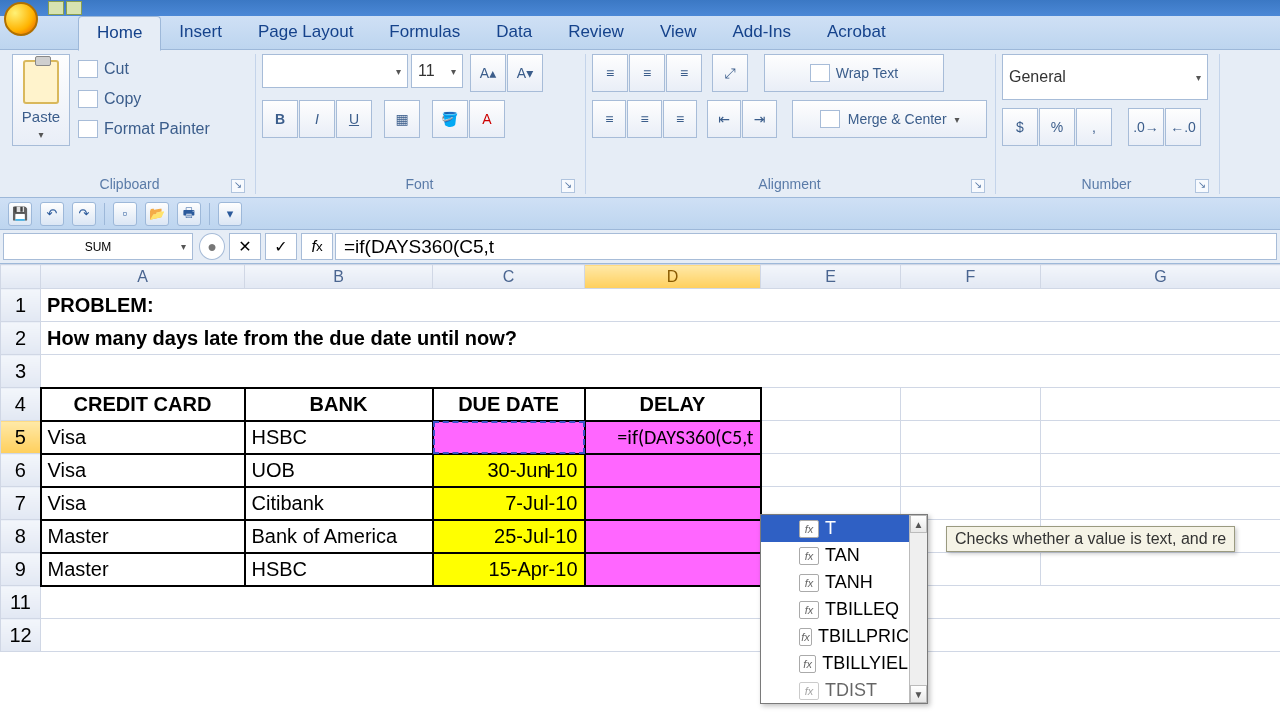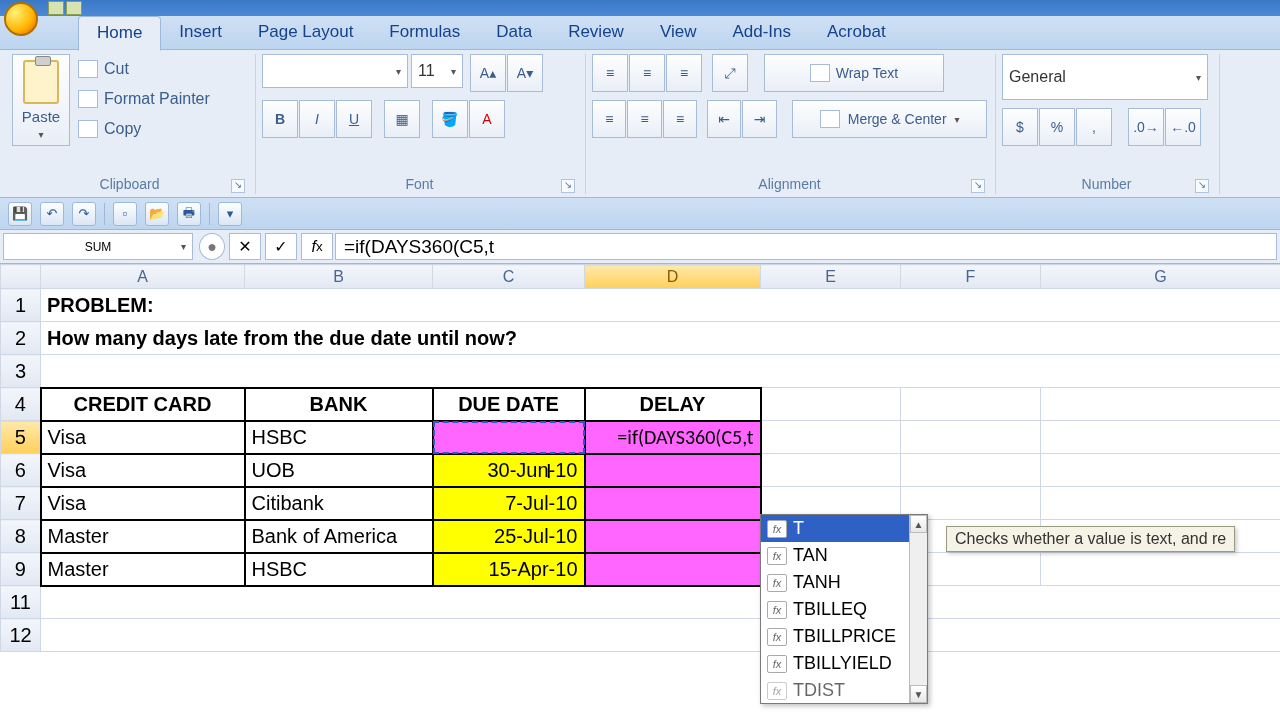--- a/index.html
+++ b/index.html
@@ -61,21 +61,21 @@
   td.data { border:2px solid #000 !important; }
   td.yellow { background:#ffff00; text-align:right;}
   td.magenta { background:#ff66ff;}
   td.formula-cell { text-align:right; font-family:Calibri, sans-serif; font-size:20px;}
 
   
   .func-tip { position:absolute; background:#f5f3e6; border:1px solid #9a9a80; padding:4px 10px; font-size:17px; color:#333; box-shadow:2px 2px 4px rgba(0,0,0,.2); z-index:20;}
   .func-tip b { color:#000; }
   .autocomplete { position:absolute; background:#fff; border:1px solid #7a7a7a; width:168px; z-index:20; box-shadow:2px 2px 5px rgba(0,0,0,.25);}
   .ac-item { display:flex; align-items:center; gap:6px; padding:3px 6px; font-size:18px;}
-  .ac-item .fx { width:20px; height:18px; background:#fff; border:1px solid #aaa; border-radius:2px; font-size:11px; font-style:italic; color:#666; display:flex; align-items:center; justify-content:center;}
+  .ac-item .fx { width:20px; height:18px; background:#fff; border:1px solid #aaa; border-radius:2px; font-size:11px; font-style:italic; color:#666; display:flex; align-items:center; justify-content:center;margin-left:32px;}
   .ac-item.sel { background:#2f60c4; color:#fff;}
   .ac-item.sel .fx { background:#fff; color:#666;}
   .ac-scroll { position:absolute; right:0; top:0; bottom:0; width:18px; background:#efefef; border-left:1px solid #bbb;}
   .ac-scroll .up, .ac-scroll .dn { height:18px; display:flex;align-items:center;justify-content:center; font-size:10px; color:#555; background:linear-gradient(#fff,#e7e7e7); border:1px solid #bbb;}
   .ac-scroll .dn { position:absolute; bottom:0; left:0; right:0;}
   .ac-desc { position:absolute; background:#f5f3e6; border:1px solid #9a9a80; padding:3px 8px; font-size:16px; color:#333; box-shadow:2px 2px 4px rgba(0,0,0,.2); z-index:20; white-space:nowrap;}
 
   .text-cursor { position:absolute; width:14px; height:22px; font-size:20px; color:#000;}
   .c5-highlight { outline:2px dashed #3a52c9; outline-offset:-2px;}
 
@@ -113,25 +113,25 @@
         <span>Paste</span>
         <span class="caret">▾</span>
       </div>
       <div>
         <div class="name-row">
             <span class="mini-icon"></span>
             <span>Cut</span>
           </div>
         <div class="name-row">
             <span class="mini-icon"></span>
-            <span>Format Painter</span>
+            <span>Copy</span>
           </div>
         <div class="name-row">
             <span class="mini-icon"></span>
-            <span>Copy</span>
+            <span>Format Painter</span>
           </div>
       </div>
     </div>
     <div class="group-label">Clipboard</div>
   </div>
 
   <div class="group" style="width:330px">
     <div>
       <div class="top-row">
         <div class="input-like selectish font-name">

